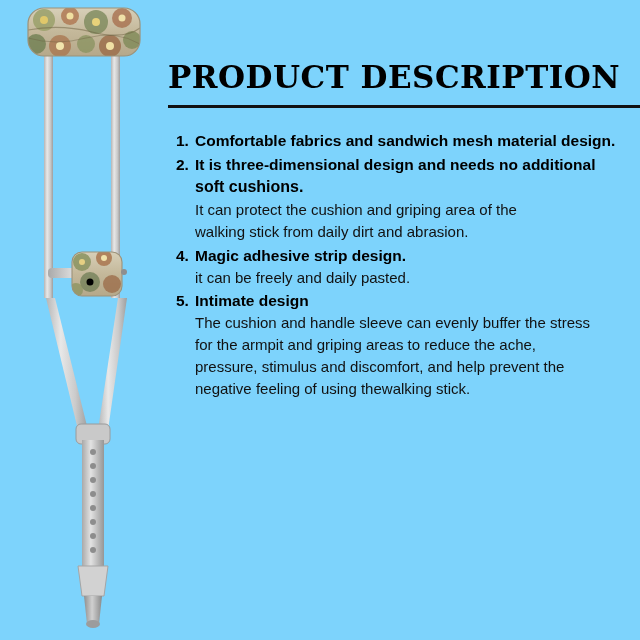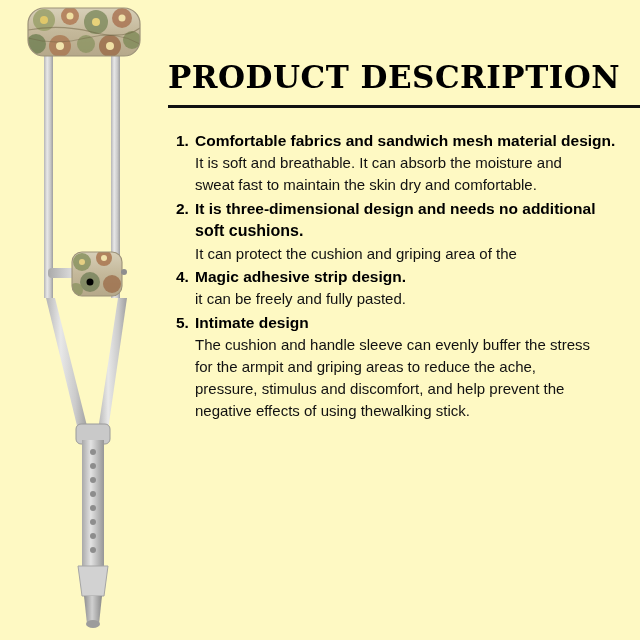--- a/index.html
+++ b/index.html
@@ -10,21 +10,21 @@
     width: 640px;
     height: 640px;
     background: #ffffff;
     font-family: "Liberation Sans", sans-serif;
     overflow: hidden;
   }
   .page {
     position: relative;
     width: 640px;
     height: 640px;
-    background: #fef9c3;
+    background: #7dd3fc;
   }
 
   
   .product-image {
     position: absolute;
     left: 0;
     top: 0;
     width: 160px;
     height: 640px;
   }
@@ -200,53 +200,50 @@
 
     <h1 class="title">PRODUCT DESCRIPTION</h1>
     <div class="title-rule"></div>
 
     <ul class="list">
 
       <li class="item">
         <span class="item-heading">
           <span class="num">1.</span><span>Comfortable fabrics and sandwich mesh material design.</span>
         </span>
-        <span class="item-body">
-          <span class="line">It is soft and breathable. It can absorb the moisture and</span>
-          <span class="line">sweat fast to maintain the skin dry and comfortable.</span>
-        </span>
       </li>
 
       <li class="item">
         <span class="item-heading">
           <span class="num">2.</span><span>It is three-dimensional design and needs no additional</span>
         </span>
         <span class="indent-wrap">soft cushions.</span>
         <span class="item-body">
           <span class="line">It can protect the cushion and griping area of the</span>
+          <span class="line">walking stick from daily dirt and abrasion.</span>
         </span>
       </li>
 
 
       <li class="item">
         <span class="item-heading">
           <span class="num">4.</span><span>Magic adhesive strip design.</span>
         </span>
         <span class="item-body">
-          <span class="line">it can be freely and fully pasted.</span>
+          <span class="line">it can be freely and daily pasted.</span>
         </span>
       </li>
 
       <li class="item">
         <span class="item-heading">
           <span class="num">5.</span><span>Intimate design</span>
         </span>
         <span class="item-body">
           <span class="line">The cushion and handle sleeve can evenly buffer the stress</span>
           <span class="line">for the armpit and griping areas to reduce the ache,</span>
           <span class="line">pressure, stimulus and discomfort, and help prevent the</span>
-          <span class="line">negative effects of using thewalking stick.</span>
+          <span class="line">negative feeling of using thewalking stick.</span>
         </span>
       </li>
 
     </ul>
   </div>
 </div>
 
 </body></html>

